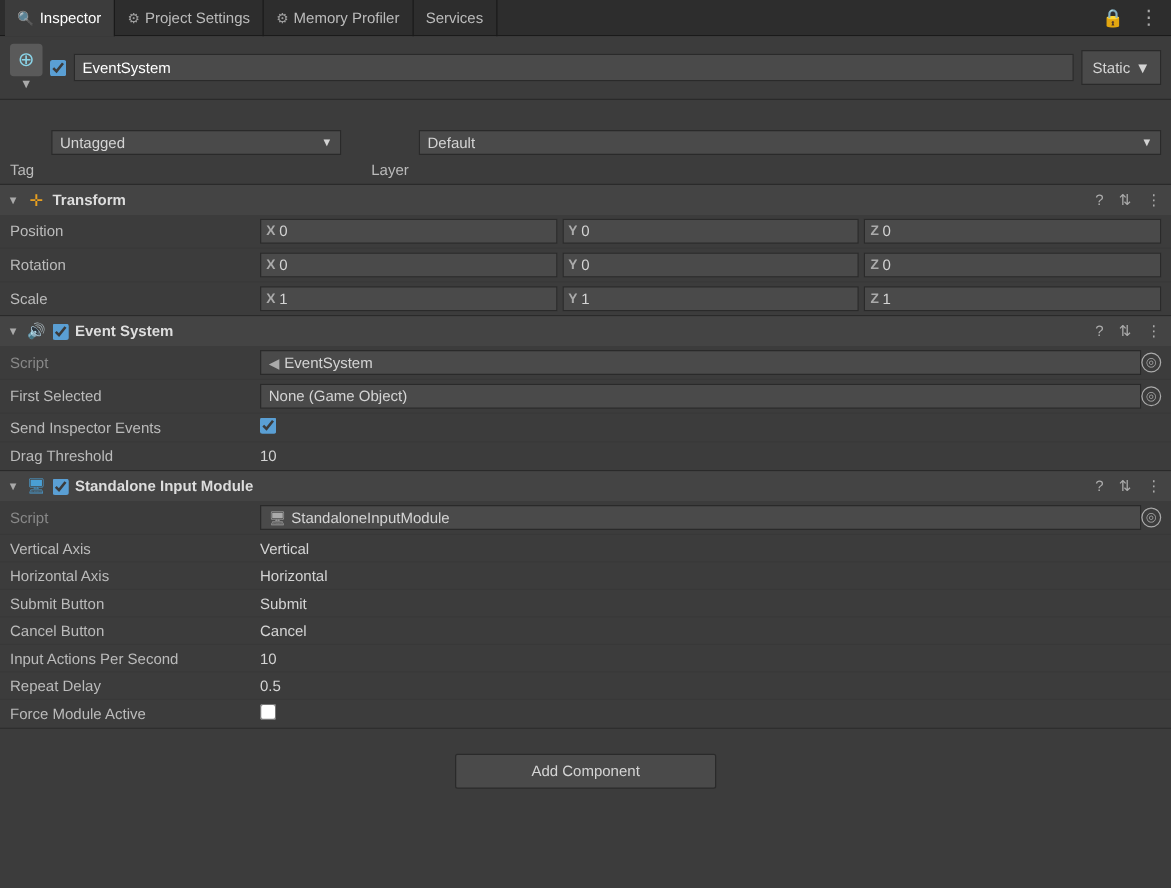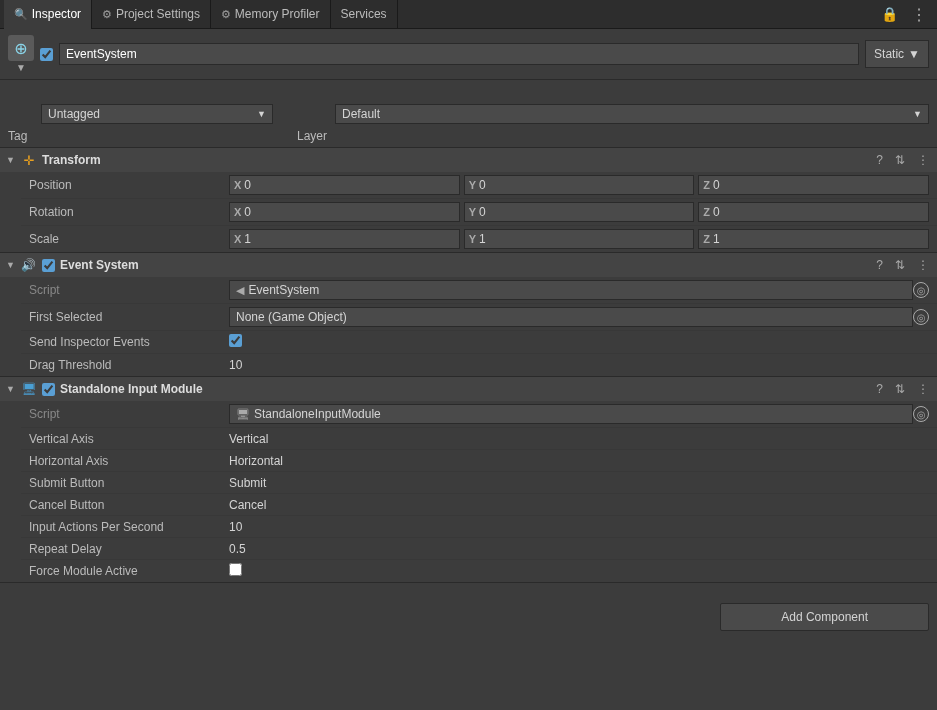--- a/index.html
+++ b/index.html
@@ -183,21 +183,20 @@
     
     .component-body {
       background: #3c3c3c;
     }
     .field-row {
       display: flex;
       align-items: center;
       padding: 3px 8px;
       border-bottom: 1px solid #383838;
       min-height: 22px;
-      margin-left: 21px;
     }
     .field-row:last-child { border-bottom: none; }
     .field-label {
       width: 200px;
       color: #bbb;
       font-size: 12px;
       flex-shrink: 0;
     }
     .field-label.disabled { color: #888; }
     .field-value {
@@ -264,21 +263,21 @@
     
     .field-checkbox {
       width: 13px;
       height: 13px;
       accent-color: #5a9fd4;
     }
 
     
     .add-component-area {
       display: flex;
-      justify-content: flex-end;
+      justify-content: center;
       padding: 20px 8px;
     }
     .add-component-btn {
       background: #4a4a4a;
       border: 1px solid #2a2a2a;
       color: #d4d4d4;
       padding: 6px 60px;
       font-size: 12px;
       cursor: pointer;
       border-radius: 2px;

